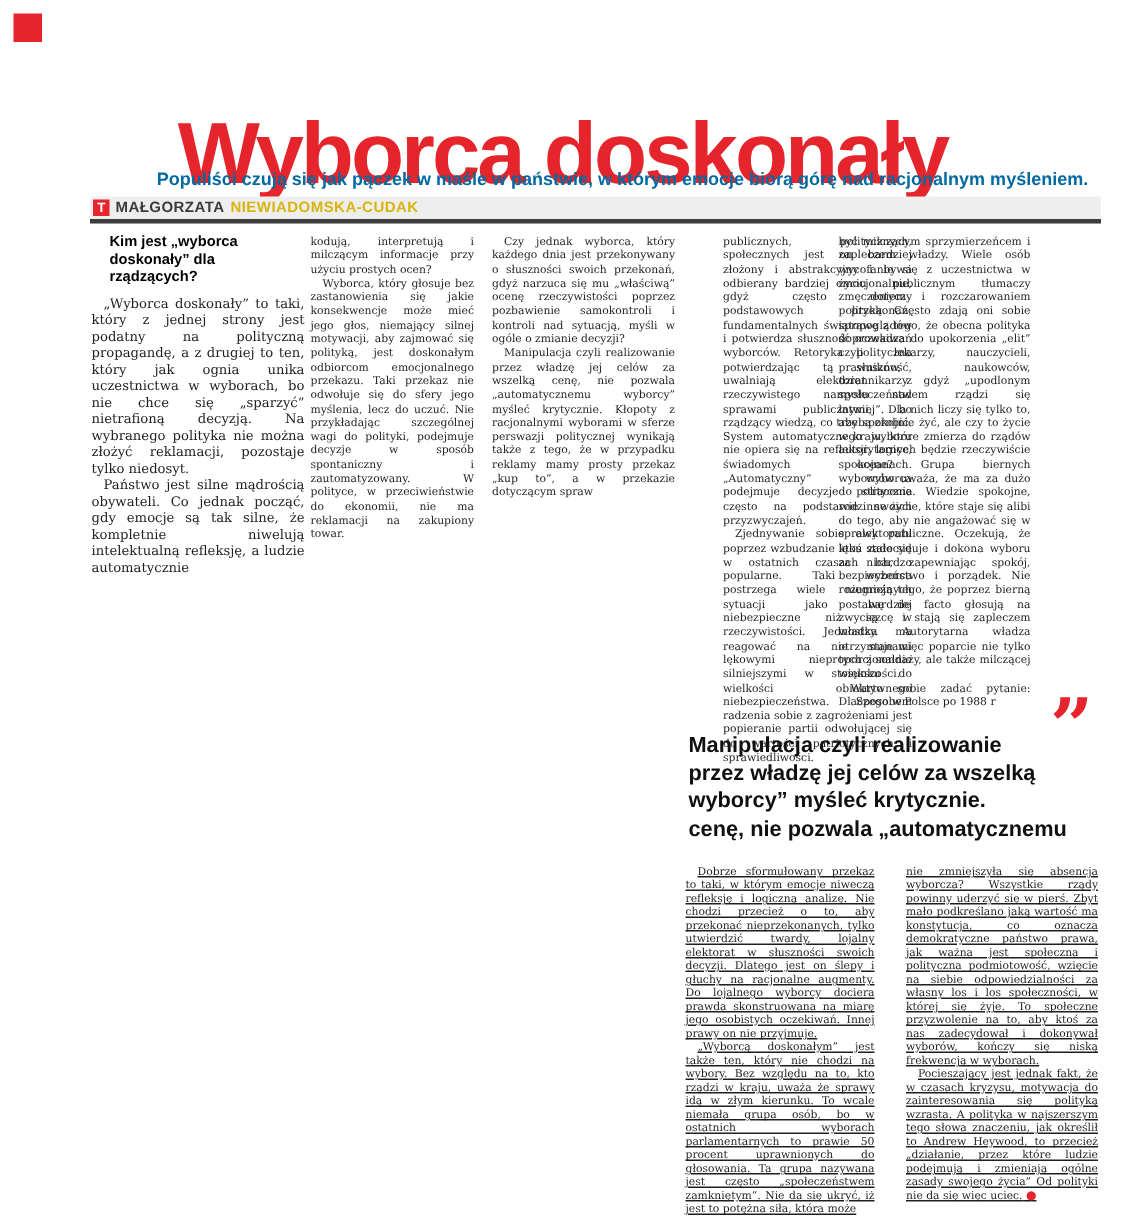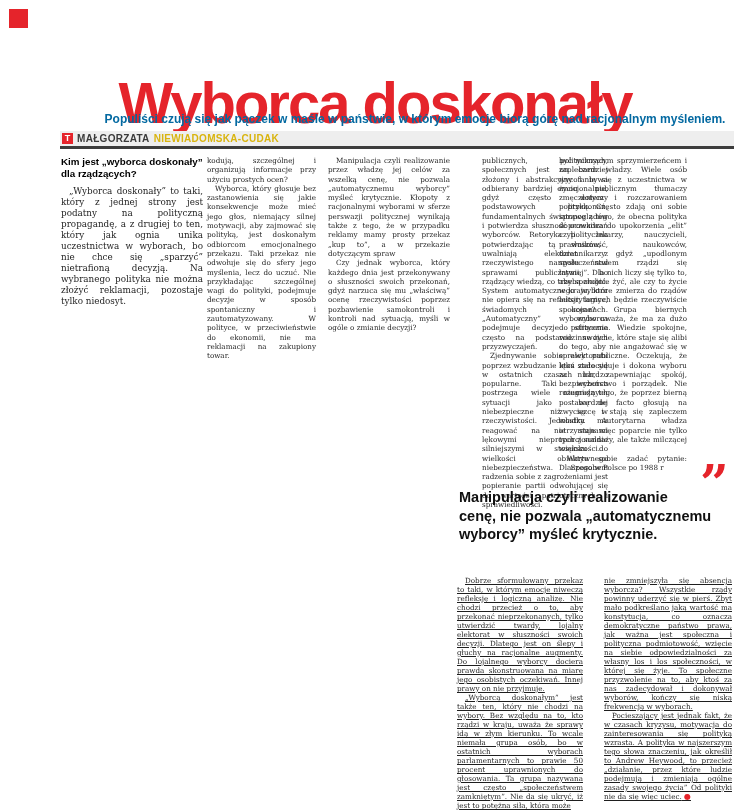--- a/index.html
+++ b/index.html
@@ -38,21 +38,21 @@
     font-size:7.2px; line-height:9.3px;
   }
   .c1 { left:61px;  width:142px; font-size:8.8px; line-height:11px; }
   .c2 { left:207px; width:109px; }
   .c3 { left:328px; width:122px; }
   .c4 { left:482px; width:126px; }
   .c5 { left:559px; width:128px; }
   .col-heading {
     font-family:"Liberation Sans", sans-serif; font-weight:bold;
     font-size:9.8px; line-height:11.5px; text-align:left;
-    margin:0 0 7px 0; color:#000000;
+    margin:0 0 7px 12px; color:#000000;
   }
   .col p { margin:0; }
   .col p.ind { text-indent:8px; }
 
   .pullquote {
     position:absolute; left:458px; top:487px; width:280px;
     font-family:"Liberation Sans", sans-serif; font-weight:bold;
     font-size:14.5px; line-height:18.5px; color:#101010; text-align:left;
   }
   .pq-line { display:block; }
@@ -84,48 +84,50 @@
 
   <div class="byline">
     <span class="byline-icon" style="background: rgb(229, 36, 43);">T</span>
     <span class="byline-name">MAŁGORZATA</span>
     <span class="byline-surname" style="color: rgb(217, 180, 14);">NIEWIADOMSKA-CUDAK</span>
   </div>
 
   <div class="col c1">
     <h3 class="col-heading">Kim jest „wyborca doskonały” dla rządzących?</h3>
     <p class="ind">„Wyborca doskonały” to taki, który z jednej strony jest podatny na polityczną propagandę, a z drugiej to ten, który jak ognia unika uczestnictwa w wyborach, bo nie chce się „sparzyć” nietrafioną decyzją. Na wybranego polityka nie można złożyć reklamacji, pozostaje tylko niedosyt.</p>
+    <p class="ind">Państwo jest silne mądrością obywateli. Co jednak począć, gdy emocje są tak silne, że kompletnie niwelują intelektualną refleksję, a ludzie automatycznie</p>
   </div>
 
   <div class="col c2">
-    <p>kodują, szczególnej i organizują informacje przy użyciu prostych ocen?</p>
+    <p>kodują, interpretują i milczącym informacje przy użyciu prostych ocen?</p>
     <p class="ind">Wyborca, który głosuje bez zastanowienia się jakie konsekwencje może mieć jego głos, niemający silnej motywacji, aby zajmować się polityką, jest doskonałym odbiorcom emocjonalnego przekazu. Taki przekaz nie odwołuje się do sfery jego myślenia, lecz do uczuć. Nie przykładając szczególnej wagi do polityki, podejmuje decyzje w sposób spontaniczny i zautomatyzowany. W polityce, w przeciwieństwie do ekonomii, nie ma reklamacji na zakupiony towar.</p>
   </div>
 
   <div class="col c3">
+    <p class="ind">Czy jednak wyborca, który każdego dnia jest przekonywany o słuszności swoich przekonań, gdyż narzuca się mu „właściwą” ocenę rzeczywistości poprzez pozbawienie samokontroli i kontroli nad sytuacją, myśli w ogóle o zmianie decyzji?</p>
     <p class="ind">Manipulacja czyli realizowanie przez władzę jej celów za wszelką cenę, nie pozwala „automatycznemu wyborcy” myśleć krytycznie. Kłopoty z racjonalnymi wyborami w sferze perswazji politycznej wynikają także z tego, że w przypadku reklamy mamy prosty przekaz „kup to”, a w przekazie dotyczącym spraw</p>
-    <p class="ind">Czy jednak wyborca, który każdego dnia jest przekonywany o słuszności swoich przekonań, gdyż narzuca się mu „właściwą” ocenę rzeczywistości poprzez pozbawienie samokontroli i kontroli nad sytuacją, myśli w ogóle o zmianie decyzji?</p>
   </div>
 
   <div class="col c4">
     <p>publicznych, politycznych, społecznych jest on bardziej złożony i abstrakcyjny i bywa odbierany bardziej emocjonalnie, gdyż często dotyczy podstawowych przekonań, fundamentalnych światopoglądów i potwierdza słuszność oczekiwań wyborców. Retoryka polityczna potwierdzając tą słuszność, uwalniają elektorat z rzeczywistego namysłu nad sprawami publicznymi, bo rządzący wiedzą, co trzeba zrobić. System automatycznego wyboru nie opiera się na refleksji, logice, świadomych oceanach. „Automatyczny” wyborca podejmuje decyzje polityczne często na podstawie swoich przyzwyczajeń.</p>
     <p class="ind">Zjednywanie sobie elektoratu poprzez wzbudzanie lęku stało się w ostatnich czasach bardzo popularne. Taki wyborca postrzega wiele niegroźnych sytuacji jako bardziej niebezpieczne niż są w rzeczywistości. Jednostka ma reagować na nie stanami lękowymi nieproporcjonalnie silniejszymi w stosunku do wielkości obiektywnego niebezpieczeństwa. Sposobem radzenia sobie z zagrożeniami jest popieranie partii odwołującej się do wartości patriotycznych i sprawiedliwości.</p>
   </div>
 
   <div class="col c5">
     <p>być milczącym sprzymierzeńcem i zapleczem władzy. Wiele osób wycofanie się z uczestnictwa w życiu publicznym tłumaczy zmęczeniem i rozczarowaniem polityką. Często zdają oni sobie sprawę z tego, że obecna polityka doprowadza do upokorzenia „elit” czyli lekarzy, nauczycieli, prawników, naukowców, dziennikarzy gdyż „upodlonym społeczeństwem rządzi się łatwiej”. Dla nich liczy się tylko to, aby spokojnie żyć, ale czy to życie w kraju, które zmierza do rządów autorytarnych będzie rzeczywiście spokojne? Grupa biernych wyborców uważa, że ma za dużo do stracenia. Wiedzie spokojne, rodzinne życie, które staje się alibi do tego, aby nie angażować się w sprawy publiczne. Oczekują, że ktoś zadecyduje i dokona wyboru za nich, zapewniając spokój, bezpieczeństwo i porządek. Nie rozumieją tego, że poprzez bierną postawę de facto głosują na zwycięzcę i stają się zapleczem władzy. Autorytarna władza otrzymuje więc poparcie nie tylko tych z sondaży, ale także milczącej większości.</p>
     <p class="ind">Warto sobie zadać pytanie: Dlaczego w Polsce po 1988 r</p>
   </div>
 
   <div class="pq-mark" style="color: rgb(229, 36, 43);">”</div>
 
   <blockquote class="pullquote" style="margin:1px;">
     <span class="pq-line">Manipulacja czyli realizowanie</span>
+    <span class="pq-line">przez władzę jej celów za wszelką</span>
+    <span class="pq-line">wyborcy” myśleć krytycznie.</span>
     <span class="pq-line">cenę, nie pozwala „automatycznemu</span>
-    <span class="pq-line">wyborcy” myśleć krytycznie.</span>
   </blockquote>
 
   <div class="bcol c6">
     <p class="ind">Dobrze sformułowany przekaz to taki, w którym emocje niweczą refleksję i logiczną analizę. Nie chodzi przecież o to, aby przekonać nieprzekonanych, tylko utwierdzić twardy, lojalny elektorat w słuszności swoich decyzji. Dlatego jest on ślepy i głuchy na racjonalne augmenty. Do lojalnego wyborcy dociera prawda skonstruowana na miarę jego osobistych oczekiwań. Innej prawy on nie przyjmuje.</p>
     <p class="ind">„Wyborcą doskonałym” jest także ten, który nie chodzi na wybory. Bez względu na to, kto rządzi w kraju, uważa że sprawy idą w złym kierunku. To wcale niemała grupa osób, bo w ostatnich wyborach parlamentarnych to prawie 50 procent uprawnionych do głosowania. Ta grupa nazywana jest często „społeczeństwem zamkniętym”. Nie da się ukryć, iż jest to potężna siła, która może</p>
   </div>
 
   <div class="bcol c7">
     <p>nie zmniejszyła się absencja wyborcza? Wszystkie rządy powinny uderzyć się w pierś. Zbyt mało podkreślano jaką wartość ma konstytucja, co oznacza demokratyczne państwo prawa, jak ważna jest społeczna i polityczna podmiotowość, wzięcie na siebie odpowiedzialności za własny los i los społeczności, w której się żyje. To społeczne przyzwolenie na to, aby ktoś za nas zadecydował i dokonywał wyborów, kończy się niską frekwencją w wyborach.</p>
     <p class="ind"><span>Pocieszający jest jednak fakt, że w czasach kryzysu, motywacja do zainteresowania się polityką wzrasta. A polityka w najszerszym tego słowa znaczeniu, jak określił to Andrew Heywood, to przecież „działanie, przez które ludzie podejmują i zmieniają ogólne zasady swojego życia” Od polityki nie da się więc uciec.</span> <span class="enddot" style="color: rgb(229, 36, 43);">●</span></p>

